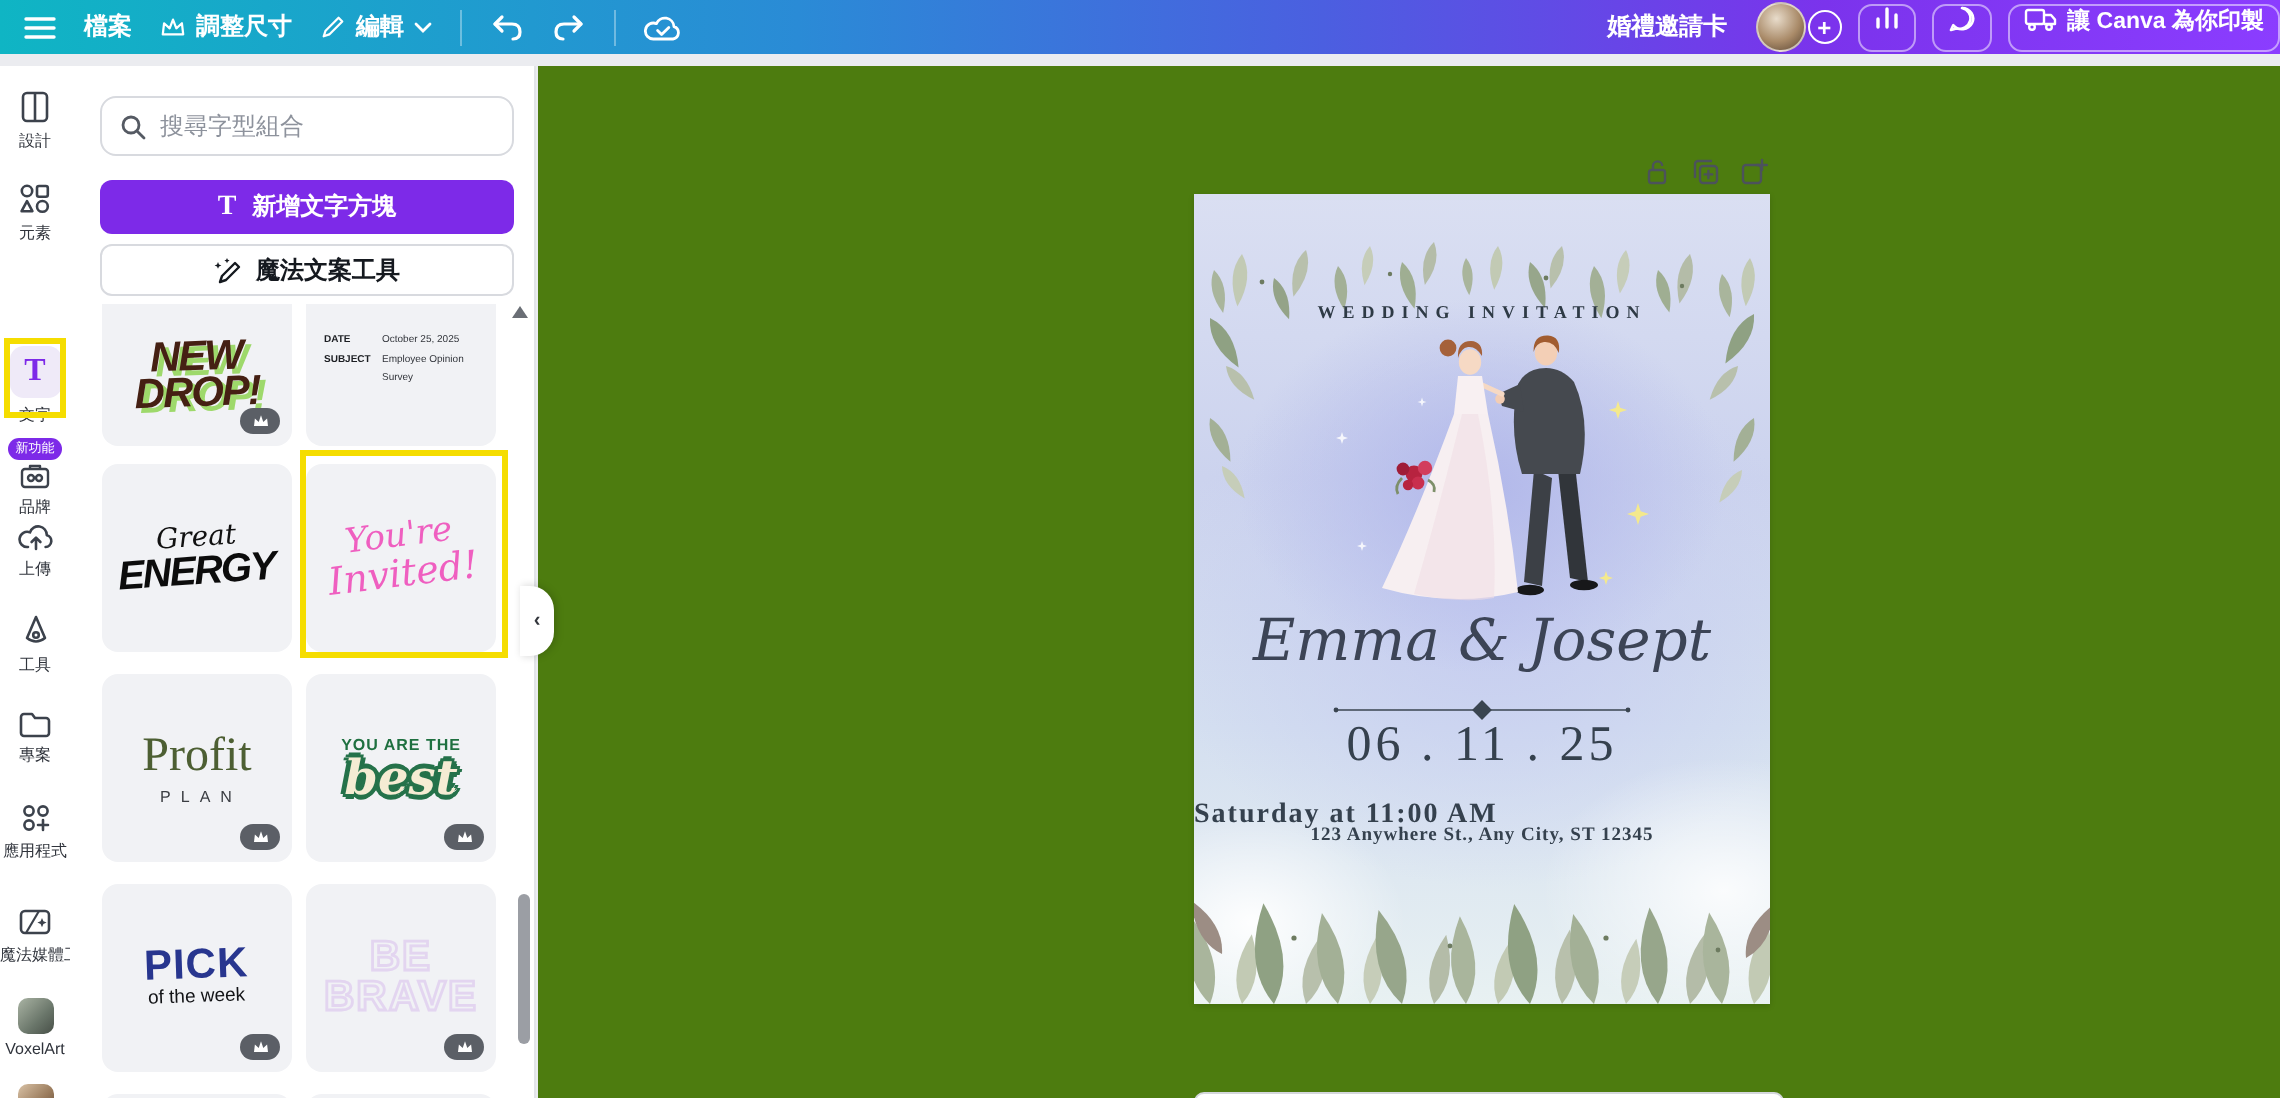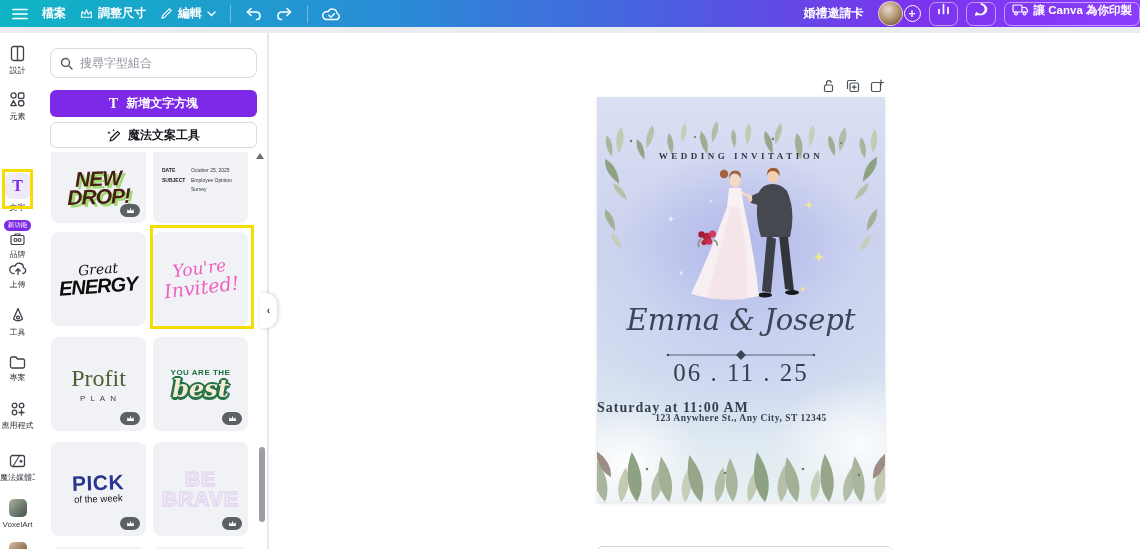--- a/index.html
+++ b/index.html
@@ -91,21 +91,21 @@
     -webkit-text-stroke:1.4px #e3d5f0; letter-spacing:1px; }
 
   .scroll-up { position:absolute; right:3px; top:120px; width:0; height:0;
     border-left:4px solid transparent; border-right:4px solid transparent; border-bottom:6px solid #6a6e75; }
   .scrollbar { position:absolute; right:2px; top:414px; width:6px; height:75px; background:#9b9ea4; border-radius:3px; }
   .collapse-handle { position:absolute; left:260px; top:293px; width:17px; height:35px; background:#fff;
     border-radius:0 12px 12px 0; box-shadow:1px 0 4px rgba(0,0,0,.18); z-index:8;
     display:flex; align-items:center; justify-content:center; color:#33363c; font-size:10px; font-weight:700; cursor:pointer; }
 
   
-  .canvas { position:absolute; top:33px; left:269px; right:0; bottom:0; background:#ffffff; }
+  .canvas { position:absolute; top:33px; left:269px; right:0; bottom:0; background:#4d7c0f; }
   .page-actions { position:absolute; left:552px; top:45px; display:flex; gap:9px; color:#4c525c; }
   .page-actions .pa { width:15px; height:15px; display:flex; align-items:center; justify-content:center; cursor:pointer; }
 
   .page { position:absolute; left:328px; top:64px; width:288px; height:405px; overflow:hidden;
     box-shadow:0 1px 3px rgba(0,0,0,.14);
     background:
       radial-gradient(ellipse 110px 85px at 10% 90%, rgba(255,255,255,.95), rgba(255,255,255,0) 70%),
       radial-gradient(ellipse 130px 95px at 92% 86%, rgba(255,255,255,.85), rgba(255,255,255,0) 70%),
       radial-gradient(ellipse 170px 130px at 50% 36%, #b2b8ea 0%, rgba(178,184,234,0) 72%),
       radial-gradient(ellipse 210px 170px at 52% 52%, #c6cdf0 0%, rgba(198,205,240,0) 80%),

